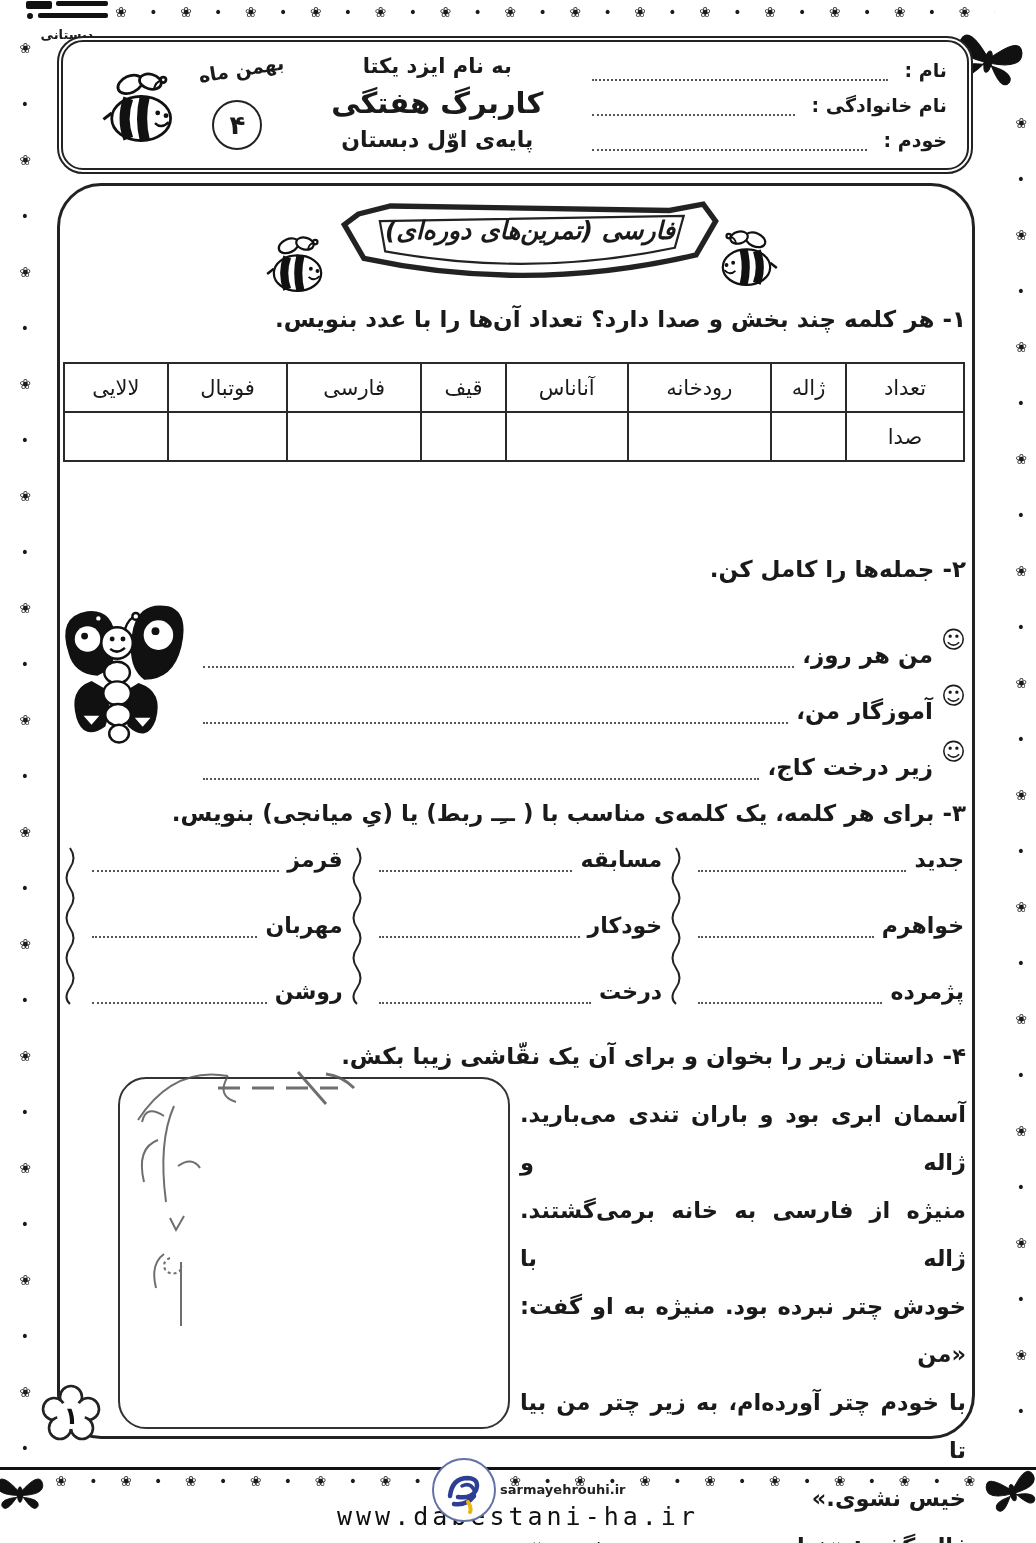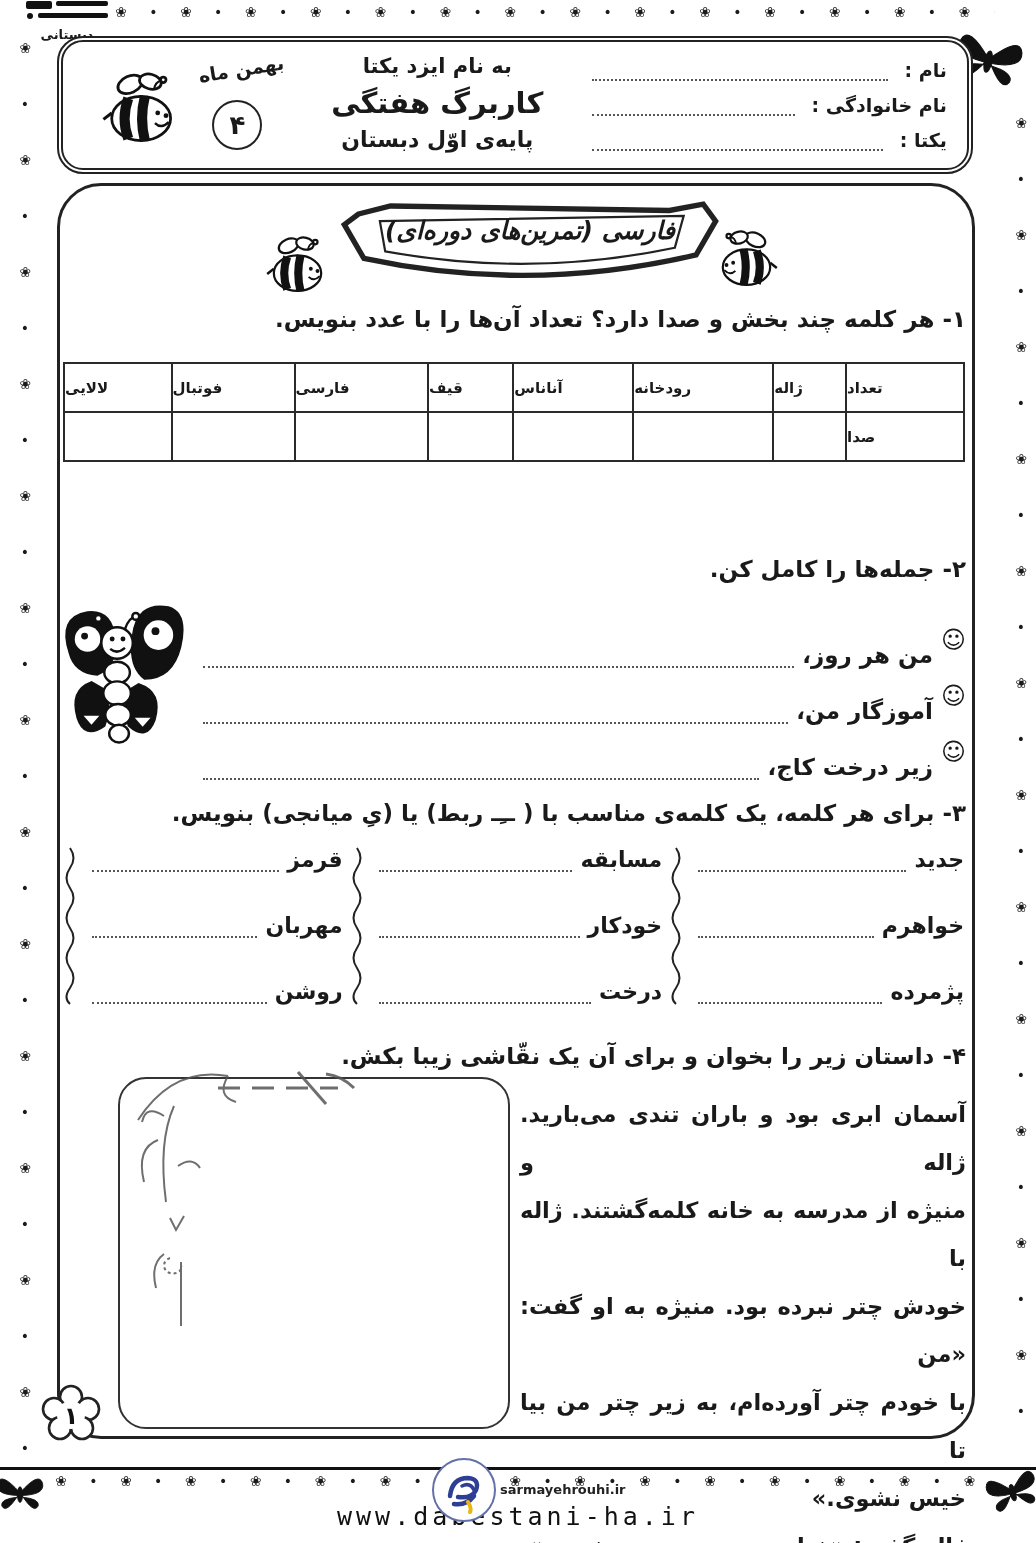--- a/index.html
+++ b/index.html
@@ -38,21 +38,21 @@
   .banner-wrap { position: absolute; left: 339px; top: 196px; width: 382px; height: 100px; }
   .banner-text { position: absolute; left: 0; top: 20px; width: 100%; text-align: center;
     font-size: 25px; font-weight: bold; font-style: italic; direction: rtl; }
   .banner-bee { position: absolute; }
 
   .q-head { position: absolute; right: 70px; left: 80px; direction: rtl; text-align: right;
     font-size: 23px; font-weight: bold; }
 
   
   table.q1 { position: absolute; left: 63px; top: 362px; width: 902px; border-collapse: collapse; direction: rtl; }
-  table.q1 th, table.q1 td { border: 2.4px solid #2a2a2a; height: 49px; font-size: 15px; font-weight: bold; text-align: left; }
+  table.q1 th, table.q1 td { border: 2.4px solid #2a2a2a; height: 49px; font-size: 21px; font-weight: normal; text-align: center; }
   table.q1 .lbl { width: 118px; }
 
   
   .q2-rows { position: absolute; left: 195px; right: 70px; top: 612px; direction: rtl; }
   .q2-row { display: flex; align-items: flex-end; font-size: 23px; font-weight: bold; height: 56px; }
   .smiley { font-size: 24px; margin-left: 8px; line-height: 1; align-self: center; }
   .butterfly { position: absolute; left: 58px; top: 592px; }
 
   
   .q3-grid { position: absolute; left: 62px; right: 66px; top: 843px; height: 165px; direction: rtl; display: flex; align-items: stretch; }
@@ -147,21 +147,21 @@
     <div class="hdr-fields">
       <div class="hdr-field">
         <span>نام :</span>
         <span class="dots"></span>
       </div>
       <div class="hdr-field">
         <span>نام خانوادگی :</span>
         <span class="dots"></span>
       </div>
       <div class="hdr-field">
-        <span>یکتا :</span>
+        <span>خودم :</span>
         <span class="dots"></span>
       </div>
     </div>
     <div class="hdr-center">
       <div class="hdr-besmellah">به نام ایزد یکتا</div>
       <div class="hdr-title">کاربرگ هفتگی</div>
       <div class="hdr-grade">پایه‌ی اوّل دبستان</div>
     </div>
     <div class="hdr-left">
       <svg class="hdr-bee" width="92" height="84">
@@ -335,21 +335,21 @@
       <path d="M86,206 q-14,10 -8,34"></path>
       <path d="M92,210 a9,8 0 1,0 12,8" stroke-dasharray="3 3"></path>
       <path d="M103,214 v64"></path>
       <path d="M140,40 h120" stroke-dasharray="22 12" stroke-width="3"></path>
       <path d="M220,24 l28,32" stroke-width="3"></path>
       <path d="M248,26 q16,2 28,14" stroke-width="3"></path>
     </g>
   </svg>
   <div class="story">
     <div class="j">آسمان ابری بود و باران تندی می‌بارید. ژاله و</div>
-    <div class="j">منیژه از مدرسه به خانه کلمه‌گشتند. ژاله با</div>
+    <div class="j">منیژه از فارسی به خانه برمی‌گشتند. ژاله با</div>
     <div class="j">خودش چتر نبرده بود. منیژه به او گفت: «من</div>
     <div class="j">با خودم چتر آورده‌ام، به زیر چتر من بیا تا</div>
     <div>خیس نشوی.»</div>
     <div>ژاله گفت: «خیلی ممنون دوست خوبم.»</div>
 
   </div>
 
   <svg class="page-num-flower" width="66" height="66" viewBox="0 0 66 66">
     <g stroke="#222" stroke-width="2.6" fill="#fff">
       <circle cx="33" cy="15" r="11"></circle>

